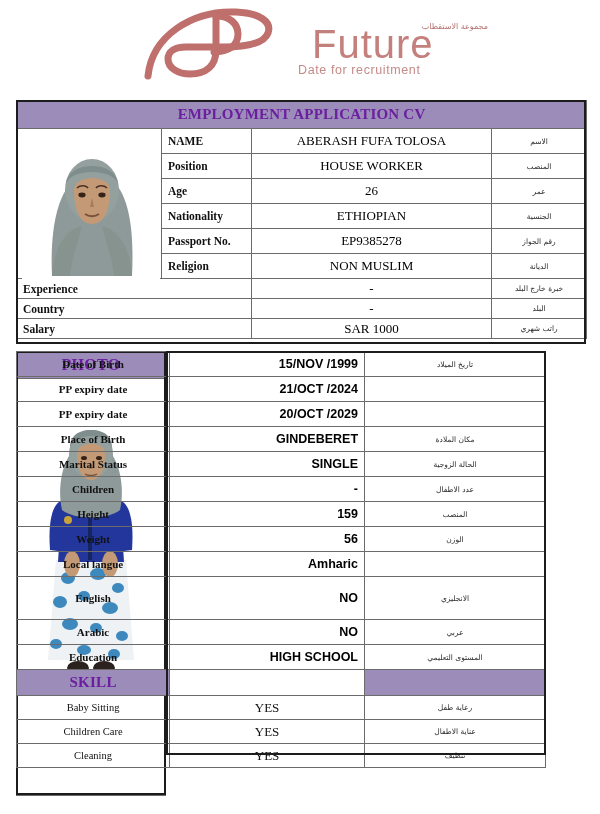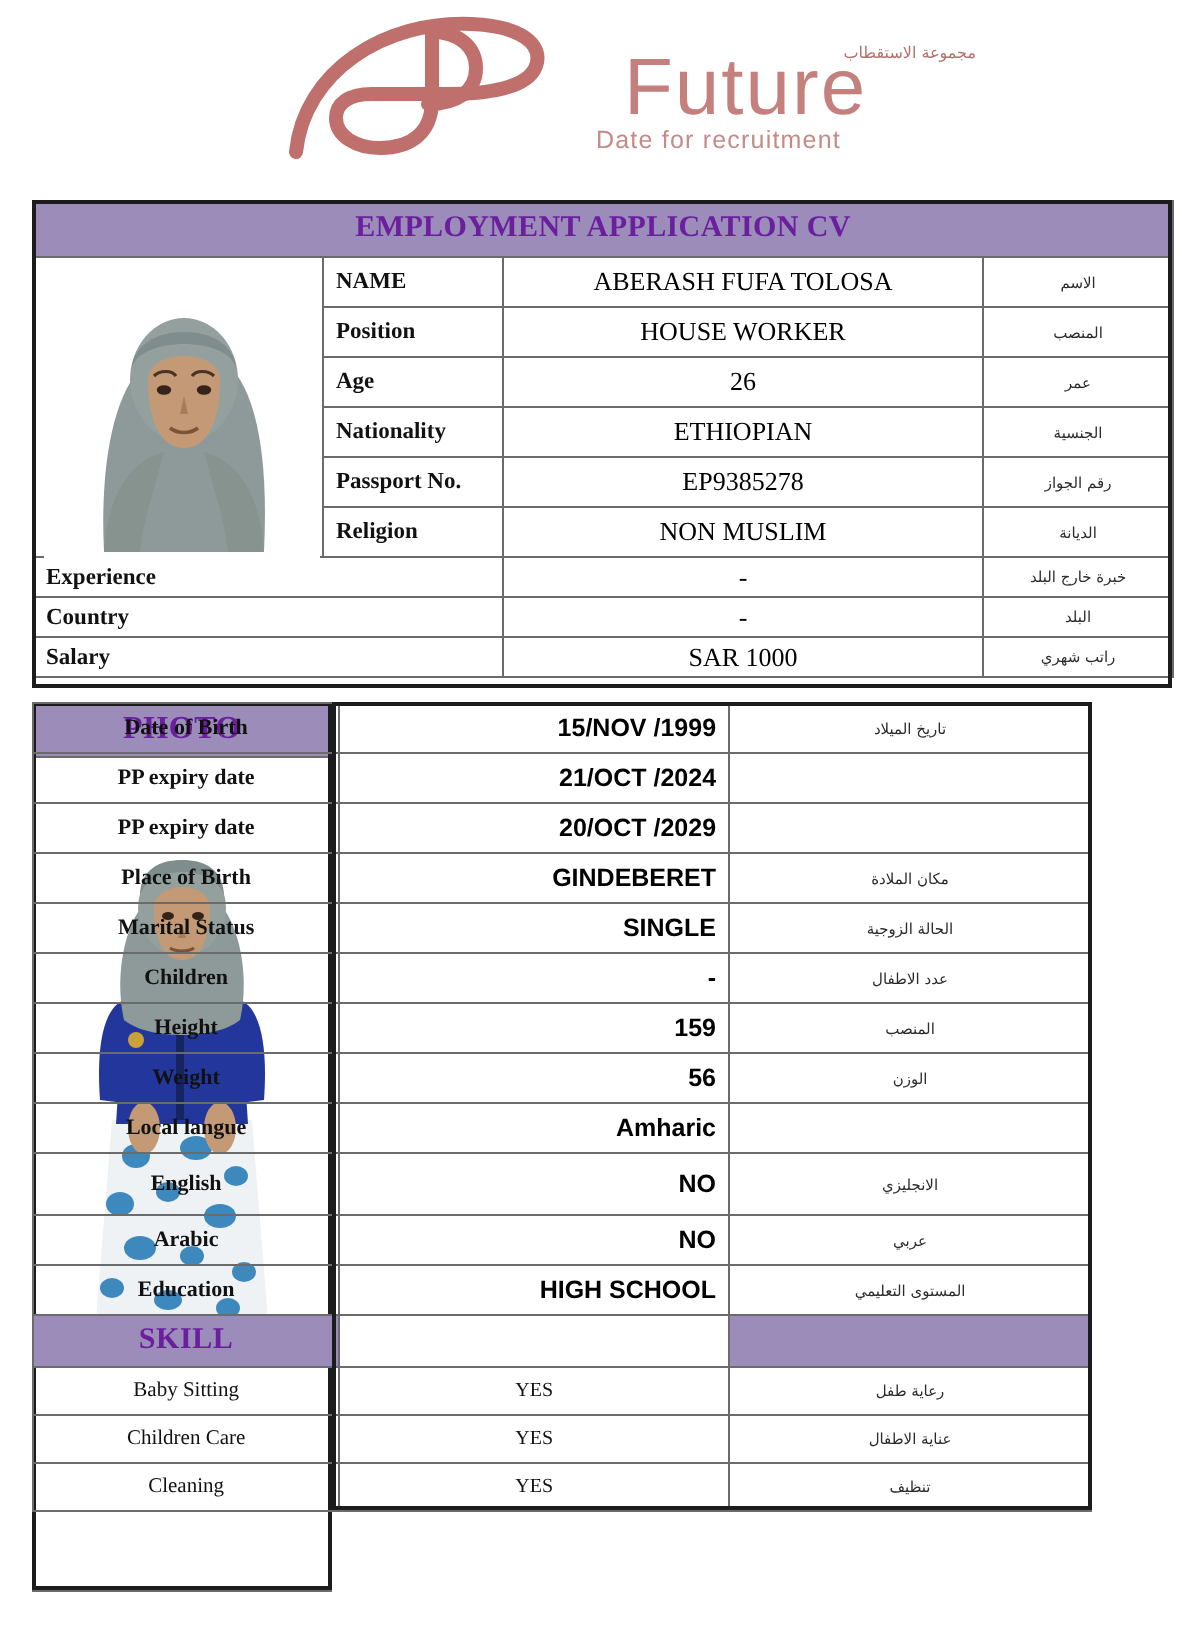--- a/index.html
+++ b/index.html
@@ -66,21 +66,21 @@
   .val      { font-weight:normal; font-size:13px; color:#000; text-align:center;
               font-family:"Liberation Serif", serif; }
   .val-sans { font-weight:bold; font-size:12.5px; color:#000; text-align:right;
               font-family:"Liberation Sans", sans-serif; }
   .ar {
     text-align:center; direction:rtl;
     font-family:"DejaVu Sans", sans-serif;
     font-size:7.5px; color:#2b2b2b; white-space:nowrap;
   }
   .skl-lbl { font-size:10.5px; color:#111; text-align:center; font-weight:normal; }
-  .skl-val { font-size:10px; color:#111; text-align:center; font-weight:normal; }
+  .skl-val { font-size:13px; color:#111; text-align:center; font-weight:normal; }
 
   .skill-mid { padding:0; }
   .skill-mid .half-white { height:50%; background:#ffffff; }
   .skill-mid .half-band  { height:50%; background:#9b8cba; }
 
   
   .photo-head { position:absolute; left:22px; top:134px; width:138px; height:148px;
                 background:#fff; overflow:hidden; }
   .photo-body { position:absolute; left:22px; top:392px; width:138px; height:300px;
                 background:#fff; overflow:hidden; }
@@ -291,21 +291,21 @@
           <td class="lbl-c" style="height:25px;">Weight</td>
           <td class="val-sans">56</td>
           <td class="ar">الوزن</td>
         </tr>
         <tr>
           <td class="lbl-c" style="height:25px;">Local langue</td>
           <td class="val-sans">Amharic</td>
           <td class="ar"></td>
         </tr>
         <tr>
-          <td class="lbl-c" style="height:31px;">English</td>
+          <td class="lbl-c" style="height:43px;">English</td>
           <td class="val-sans">NO</td>
           <td class="ar">الانجليزي</td>
         </tr>
         <tr>
           <td class="lbl-c" style="height:25px;">Arabic</td>
           <td class="val-sans">NO</td>
           <td class="ar">عربي</td>
         </tr>
         <tr>
           <td class="lbl-c" style="height:25px;">Education</td>

